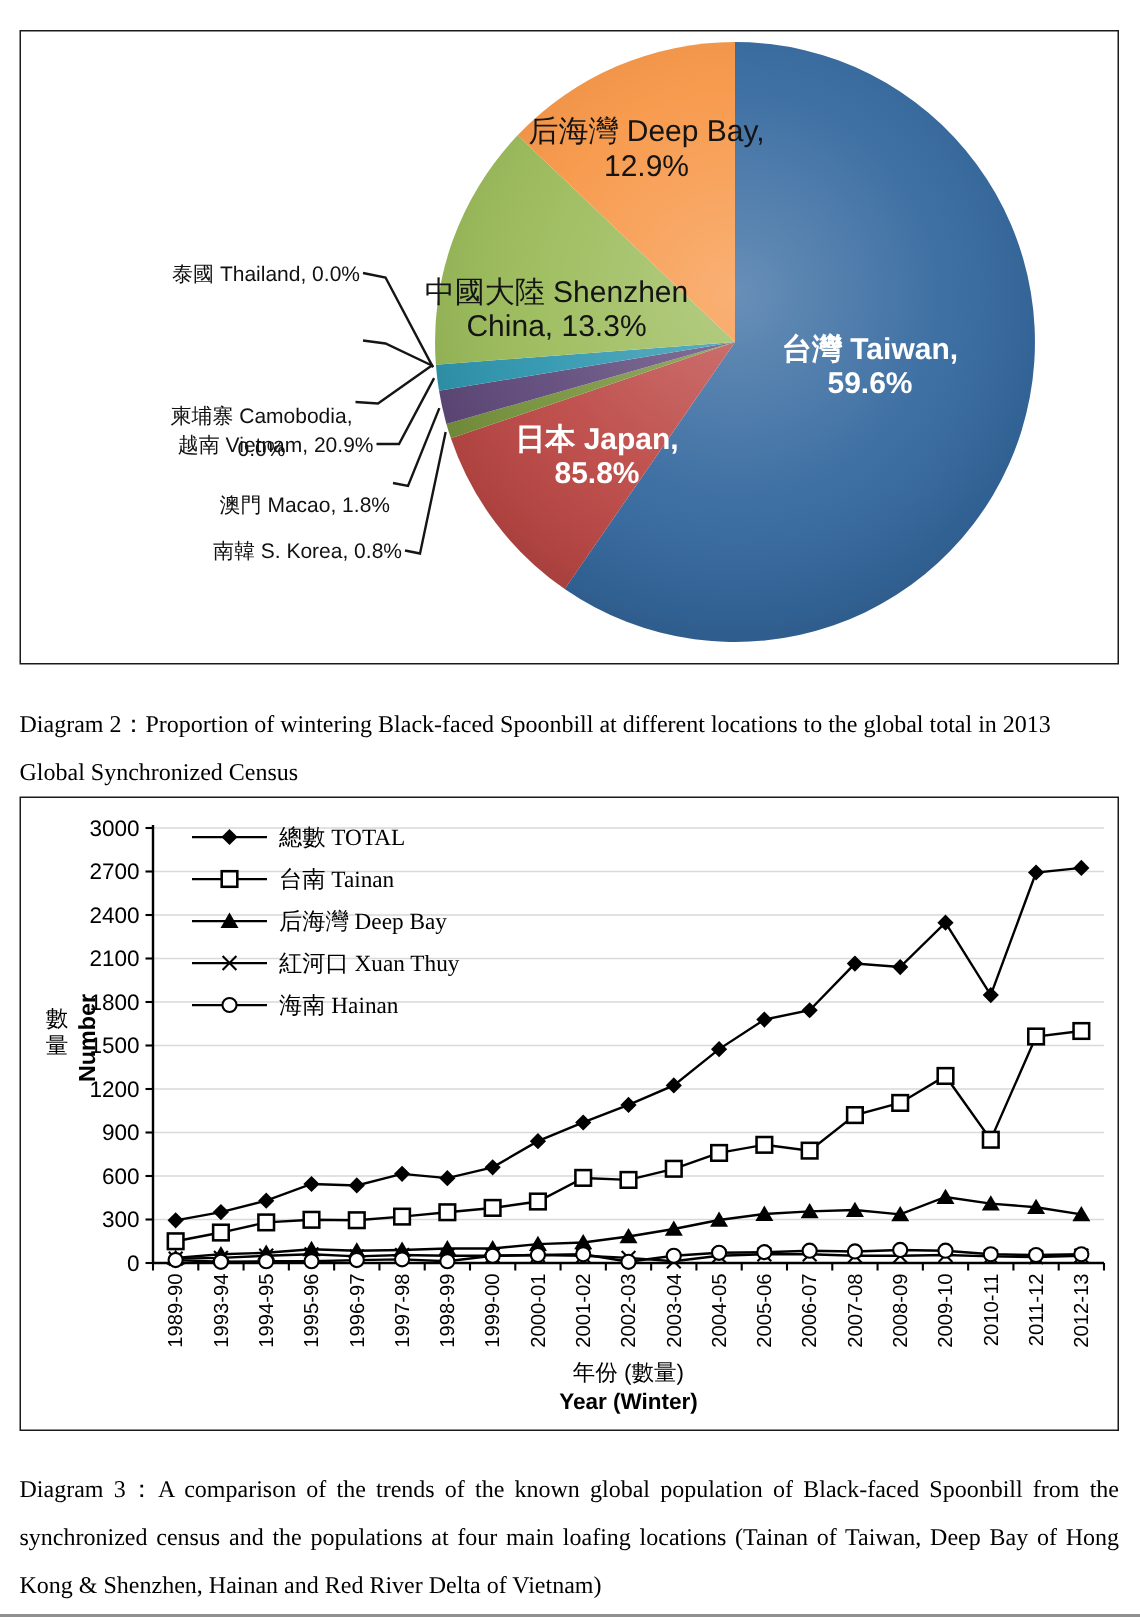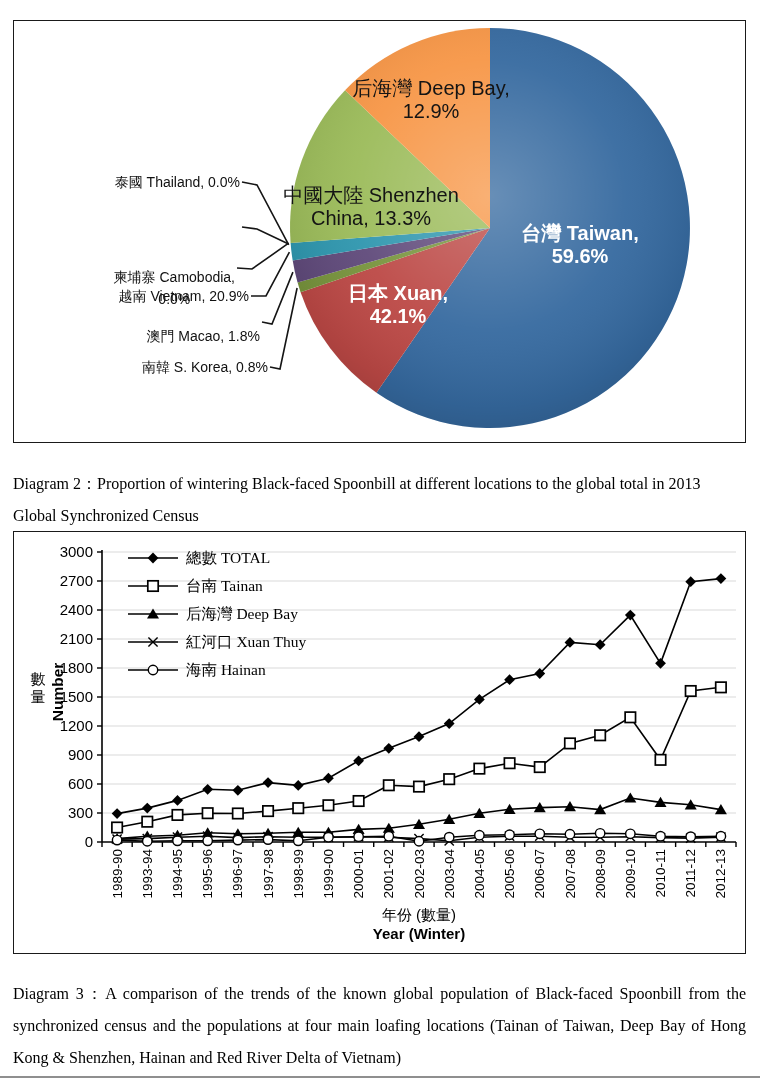--- a/index.html
+++ b/index.html
@@ -49,22 +49,22 @@
         <polyline points="237,275 252,275 275.4,231.1" fill="none" stroke="#151515" stroke-width="1.6"></polyline>
         <polyline points="223,247 238,248 274.6,222.2" fill="none" stroke="#151515" stroke-width="1.6"></polyline>
         <polyline points="228,206 243,208 274.6,223.0" fill="none" stroke="#151515" stroke-width="1.6"></polyline>
         <polyline points="228,161 243,164 274.7,223.9" fill="none" stroke="#151515" stroke-width="1.6"></polyline>
       </svg>
   <div class="pie-label-inside pli-white" style="left: 566px; top: 224px;">
         <div>台灣 Taiwan,</div>
         <div>59.6%</div>
       </div>
       <div class="pie-label-inside pli-white" style="left: 384px; top: 284px;">
-        <div>日本 Xuan,</div>
-        <div>42.1%</div>
+        <div>日本 Japan,</div>
+        <div>85.8%</div>
       </div>
       <div class="pie-label-outside" style="right: 477px; top: 335px;">
         <div>南韓 S. Korea, 0.8%</div>
       </div>
       <div class="pie-label-outside" style="right: 485px; top: 304px;">
         <div>澳門 Macao, 1.8%</div>
       </div>
       <div class="pie-label-outside" style="right: 496px; top: 264px;">
         <div>越南 Vietnam, 20.9%</div>
       </div>

